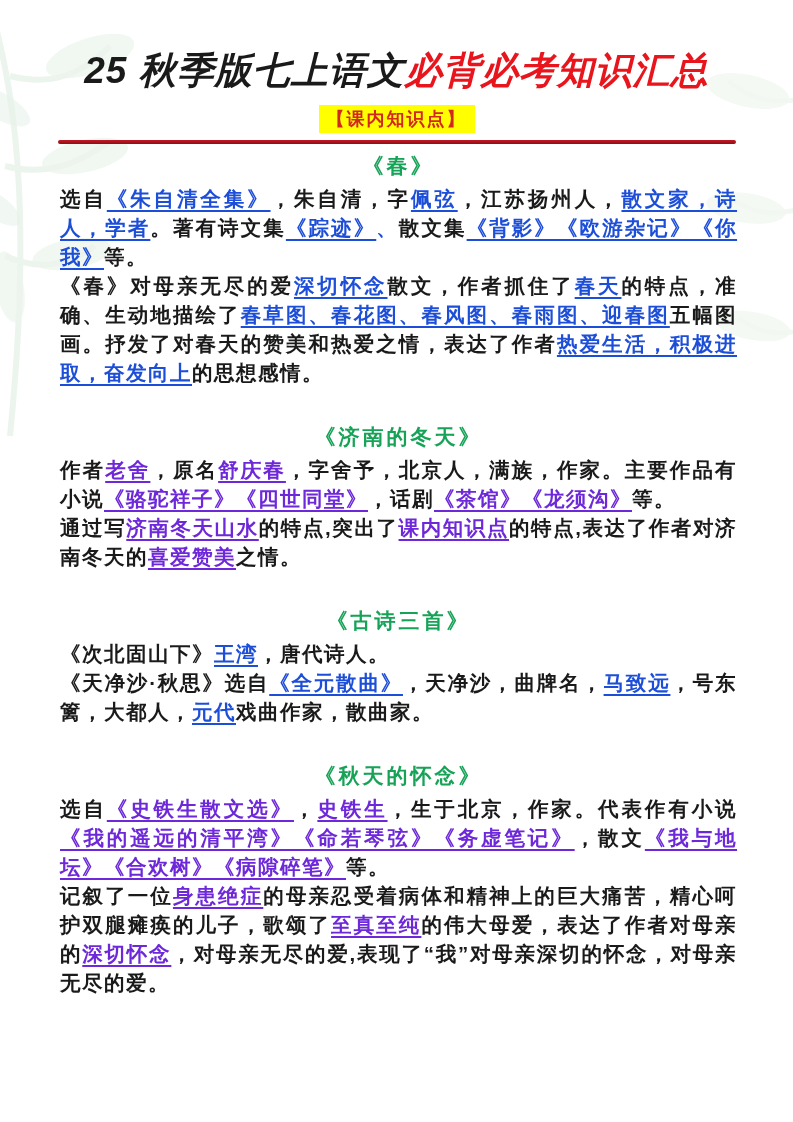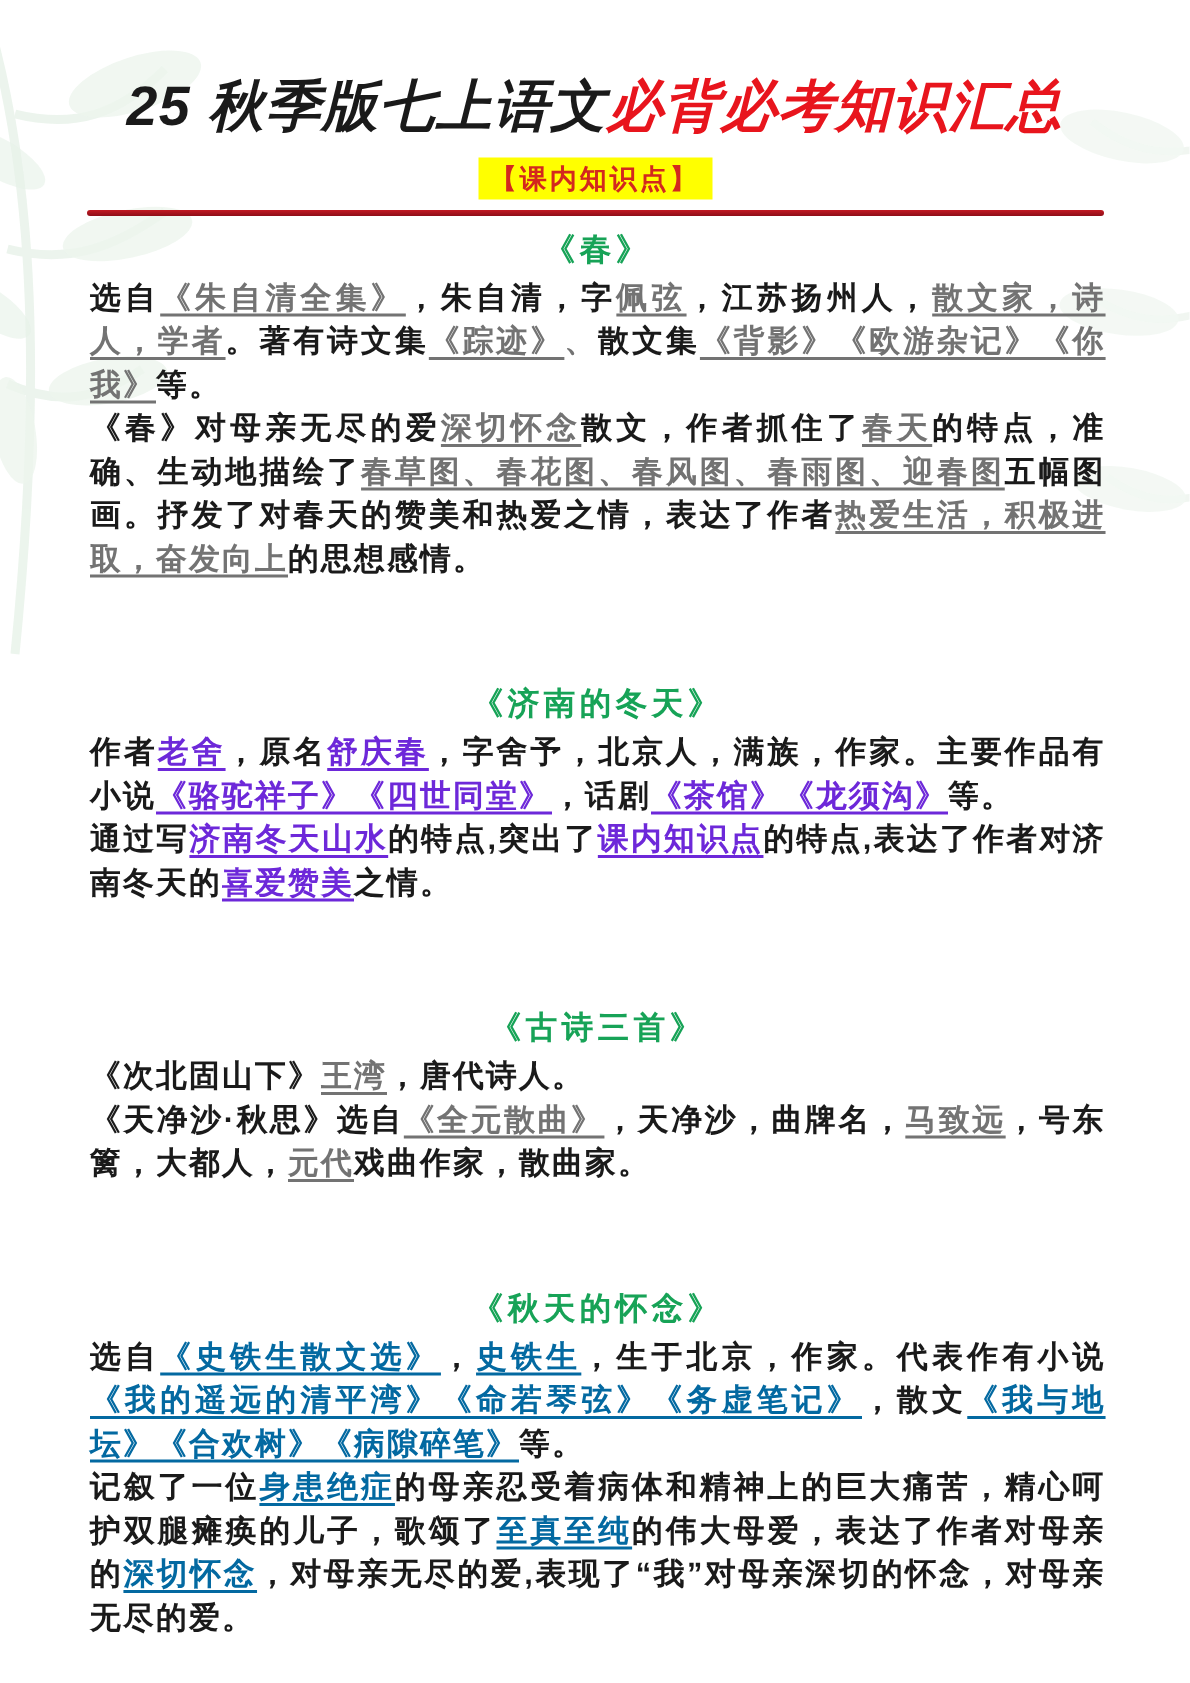--- a/index.html
+++ b/index.html
@@ -40,21 +40,21 @@
     width:678px;
     height:4px;
     background:linear-gradient(to bottom,#c31a23,#8e0e18);
     border-radius:2px;
   }
   main{
     position:relative;z-index:2;
     padding:8px 56px 0 60px;
   }
   section{margin-top:0;}
-  section + section{margin-top:68px;}
+  section + section{margin-top:36px;}
   .sec-h{
     margin:0 0 4px 0;
     text-align:center;
     font-size:21px;
     font-weight:bold;
     color:#17a357;
     letter-spacing:3px;
   }
   .para{
     margin:0;
@@ -63,23 +63,23 @@
     line-height:29px;
     color:#1a1a1a;
     text-align:justify;
     letter-spacing:1.5px;
   }
   .run-u{
     text-decoration:underline;
     text-decoration-thickness:2px;
     text-underline-offset:4px;
   }
-  .c-red{color:#737373;}
+  .c-red{color:#1d4ed8;}
   .c-blue{color:#6d28d9;}
-  .c-magenta{color:#0369a1;}
+  .c-magenta{color:#6d28d9;}
 </style>
 </head>
 <body>
 
 <div class="page">
 
   <svg class="wm wm-tl" width="240" height="480" viewBox="0 0 240 480">
     <g fill="none" stroke="#b9d8bd" stroke-width="6" opacity="0.55">
       <path d="M30,-10 C60,90 70,220 50,420"></path>
       <path d="M50,60 C90,70 120,60 150,30"></path>

